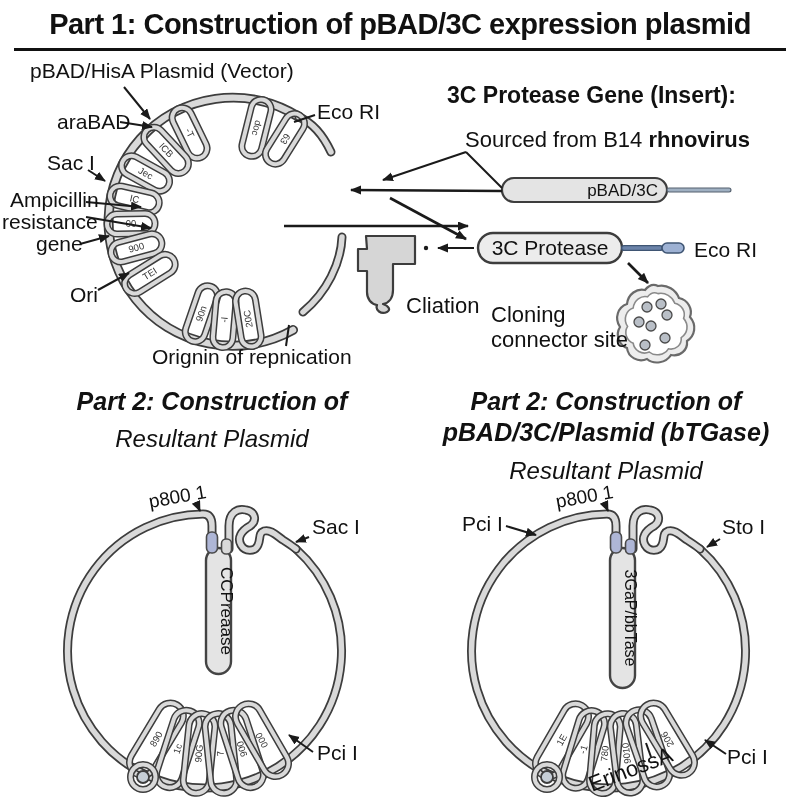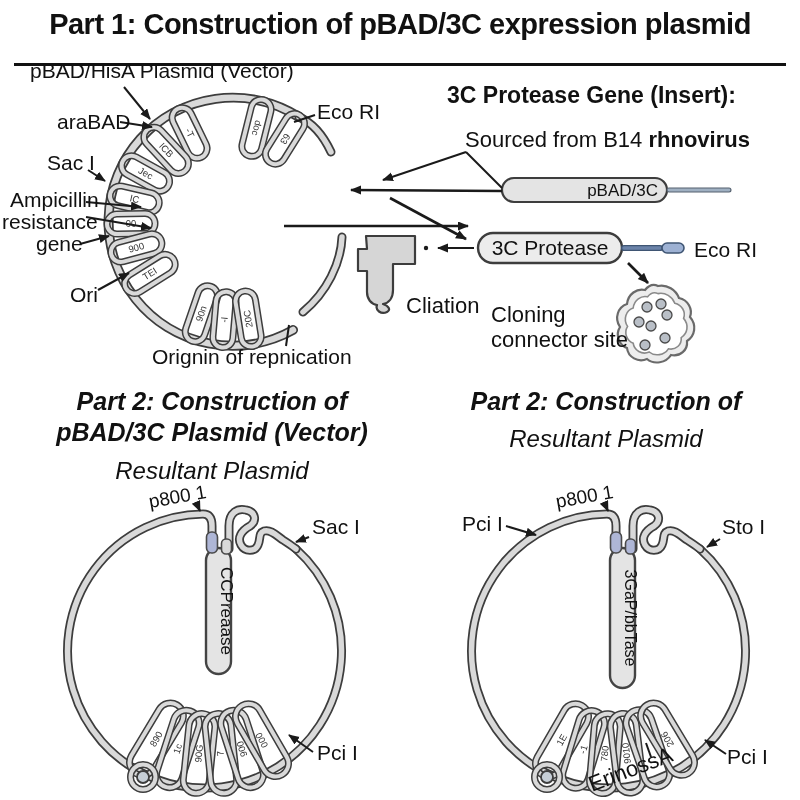--- a/index.html
+++ b/index.html
@@ -1,19 +1,19 @@
 <!DOCTYPE html>
 <html><head>
 <meta charset="utf-8">
 <style>
   html,body{margin:0;padding:0;background:#fff;width:800px;height:800px;overflow:hidden;}
   body{font-family:"Liberation Sans", sans-serif;color:#111;}
   .abs{position:absolute;}
   #title{left:14px;top:8px;width:772px;text-align:center;font-size:29px;font-weight:bold;
-         letter-spacing:-0.5px;border-bottom:3.5px solid #111;padding-bottom:22px;}
+         letter-spacing:-0.5px;border-bottom:3.5px solid #111;padding-bottom:7px;}
   .colhead{font-size:25px;font-weight:bold;text-align:center;line-height:1.25;font-style:italic;}
   .subtitle{font-size:24px;font-weight:normal;margin-top:7px;}
   #p2l-head{left:18px;top:386px;width:388px;}
   #p2r-head{left:418px;top:386px;width:376px;}
   svg{position:absolute;left:0;top:0;}
   svg text{font-family:"Liberation Sans", sans-serif;fill:#111;}
   .t21{font-size:21px;}
   .t22{font-size:22px;}
   .t19{font-size:19px;}
   .t17{font-size:17px;}
@@ -21,26 +21,26 @@
   .t20{font-size:20px;}
   .bold{font-weight:bold;}
 </style>
 </head>
 <body>
 
 <div id="title" class="abs">Part 1: Construction of pBAD/3C expression plasmid</div>
 
 <div id="p2l-head" class="abs colhead">
   <div>Part 2: Construction of</div>
-  <div>pBAD/3C Plasmid (Vector)</div>
   <div class="subtitle">Resultant Plasmid</div>
 </div>
 
 <div id="p2r-head" class="abs colhead">
   <div>Part 2: Construction of</div>
+  <div>pBAD/3C/Plasmid (bTGase)</div>
   <div class="subtitle">Resultant Plasmid</div>
 </div>
 
 <svg width="800" height="800" viewBox="0 0 800 800">
   <defs>
     <marker id="arr" markerUnits="userSpaceOnUse" markerWidth="12" markerHeight="10" refX="10" refY="4.5" orient="auto">
       <path d="M0,0 L11,4.5 L0,9 Z" fill="#1a1a1a"></path>
     </marker>
   </defs>
 

